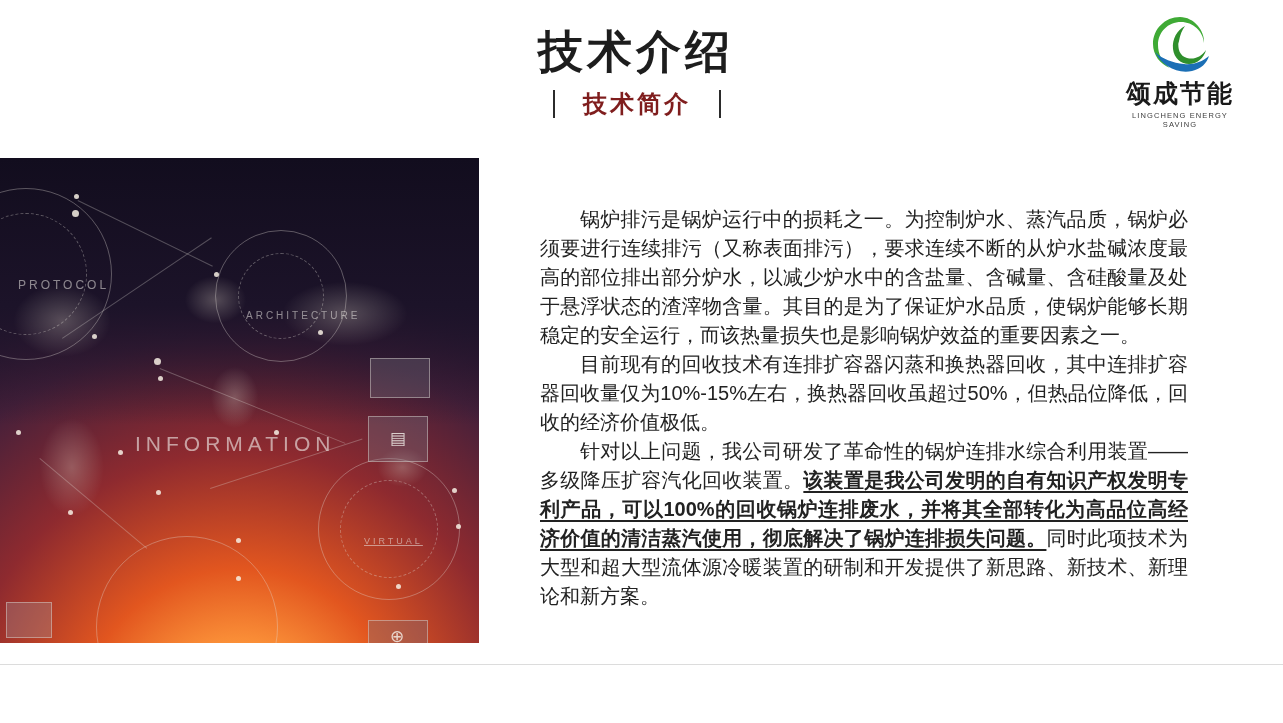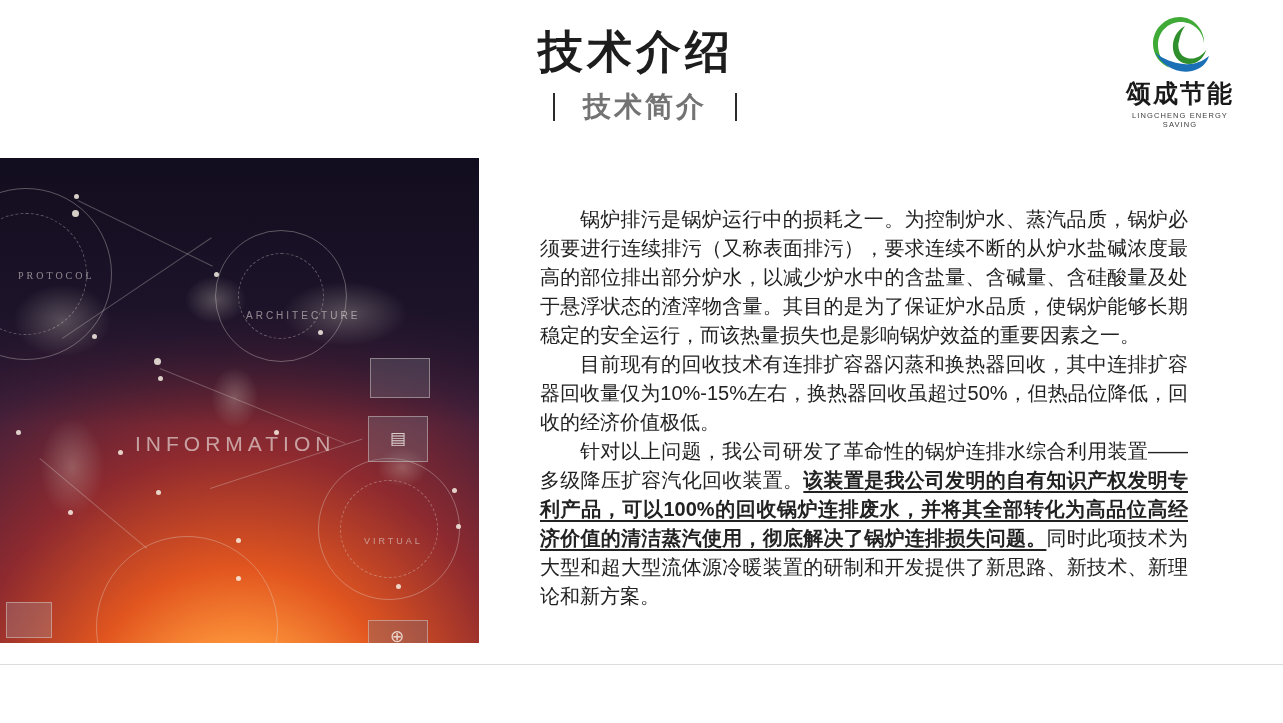--- a/index.html
+++ b/index.html
@@ -57,24 +57,24 @@
     margin-left: 5px;
   }
   .subtitle-bar {
     width: 2px;
     height: 28px;
     background: #2b2b2b;
     margin: 0 28px;
   }
   .subtitle-text {
     font-family: "Liberation Sans", sans-serif;
-    font-size: 28px;
+    font-size: 24px;
     font-weight: bold;
     letter-spacing: 3px;
-    color: #737373;
+    color: #7f1d1d;
   }
 
   
   .logo-block {
     position: absolute;
     right: 38px;
     top: 14px;
     width: 130px;
     text-align: center;
   }
@@ -130,23 +130,23 @@
       radial-gradient(ellipse 36px 28px at 84% 72%, #d9cfc2 0%, rgba(217,207,194,0) 70%);
   }
   .img-label {
     position: absolute;
     color: rgba(235,232,228,.55);
     font-family: "Liberation Sans", sans-serif;
     letter-spacing: 3px;
     white-space: nowrap;
   }
   .lbl-information { left: 135px; top: 242px; font-size: 21px; letter-spacing: 5px; color: rgba(240,236,232,.62); margin-top: 32px; }
-  .lbl-protocol { left: 18px; top: 112px; font-size: 10px; font-family: Liberation Serif, serif; }
+  .lbl-protocol { left: 18px; top: 120px; font-size: 12px; }
   .lbl-architecture { left: 246px; top: 152px; font-size: 10px; }
-  .lbl-virtual { left: 364px; top: 378px; font-size: 9px; }
+  .lbl-virtual { left: 364px; top: 378px; font-size: 9px; text-decoration: underline; }
   .lbl-bottom { left: 218px; top: 466px; font-size: 9px; margin-top: 29px; }
 
   .ring {
     position: absolute;
     border: 1px solid rgba(226,222,215,.35);
     border-radius: 50%;
   }
   .ring.dashed { border-style: dashed; }
   .dot {
     position: absolute;

